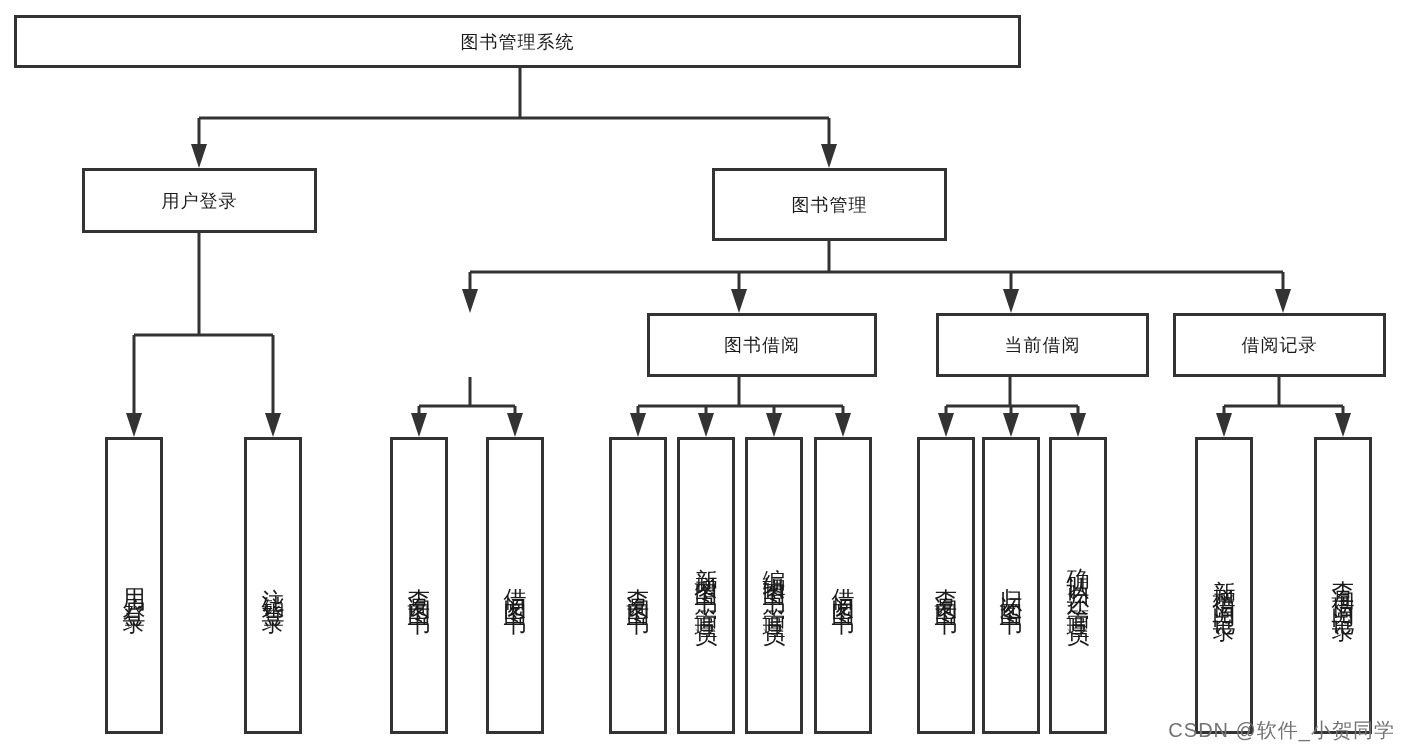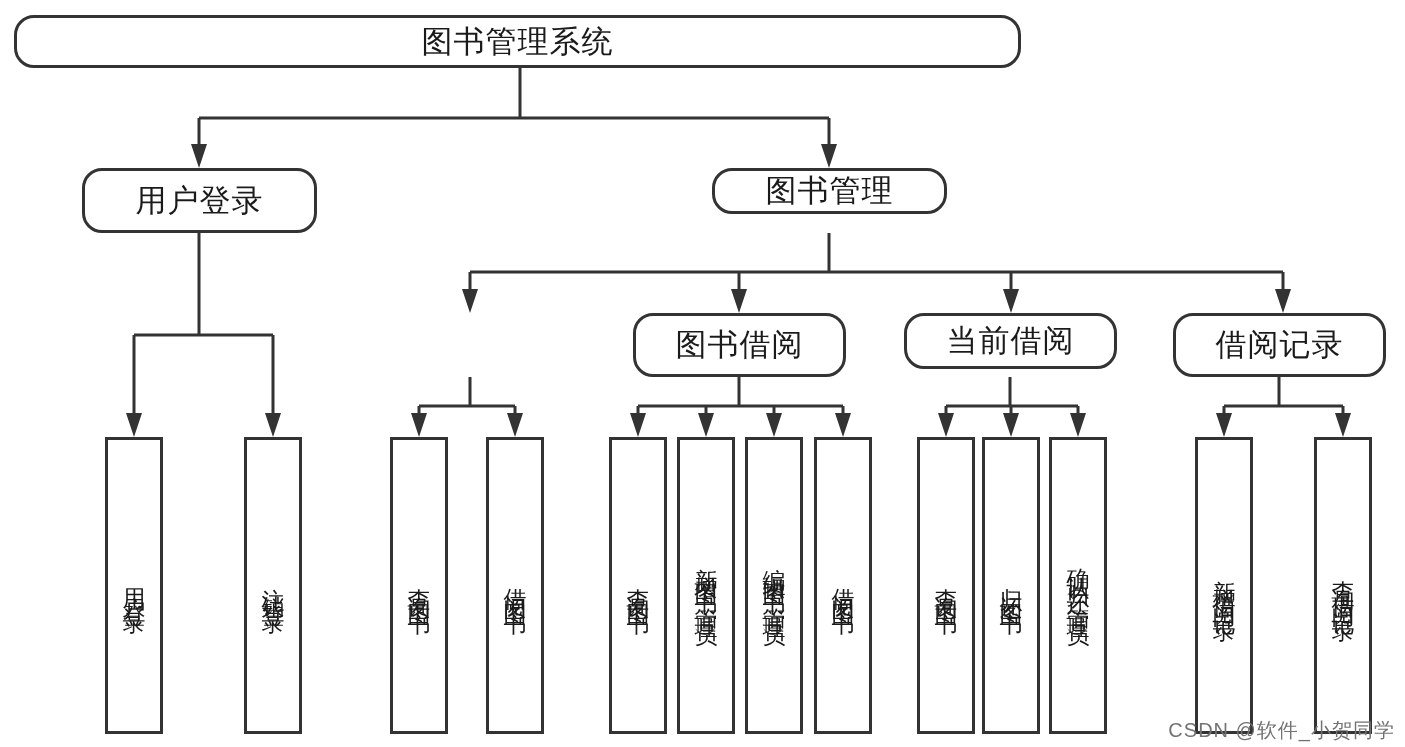--- a/index.html
+++ b/index.html
@@ -19,21 +19,21 @@
   .box {
     position: absolute;
     box-sizing: border-box;
     border: 3px solid #333333;
     background: #ffffff;
     display: flex;
     align-items: center;
     justify-content: center;
     color: #1a1a1a;
   }
-  .hbox { font-size: 31px; letter-spacing: 1px; border-radius: 20px; }
+  .hbox { font-size: 18px; letter-spacing: 1px; }
   .vbox { font-size: 23px; }
   .vtext {
     writing-mode: vertical-rl;
     text-orientation: mixed;
     letter-spacing: 8px;
     line-height: 1;
   }
   .watermark {
     position: absolute;
     right: 10px;
@@ -89,28 +89,28 @@
     </g>
   </svg>
 
   <div class="box hbox" style="left:14px; top:15px; width:1007px; height:53px;">
     <span>图书管理系统</span>
   </div>
 
   <div class="box hbox" style="left:82px; top:168px; width:235px; height:65px;">
     <span>用户登录</span>
   </div>
-  <div class="box hbox" style="left:712px; top:168px; width:235px; height:46px;">
+  <div class="box hbox" style="left:712px; top:168px; width:235px; height:73px;">
     <span>图书管理</span>
   </div>
 
-  <div class="box hbox" style="left:633px; top:313px; width:213px; height:64px;">
+  <div class="box hbox" style="left:647px; top:313px; width:230px; height:64px;">
     <span>图书借阅</span>
   </div>
-  <div class="box hbox" style="left:904px; top:313px; width:213px; height:56px;">
+  <div class="box hbox" style="left:936px; top:313px; width:213px; height:64px;">
     <span>当前借阅</span>
   </div>
   <div class="box hbox" style="left:1173px; top:313px; width:213px; height:64px;">
     <span>借阅记录</span>
   </div>
 
   <div class="box vbox" style="left:105px; top:437px; width:58px; height:297px;">
     <span class="vtext">用户登录</span>
   </div>
   <div class="box vbox" style="left:244px; top:437px; width:58px; height:297px;">

